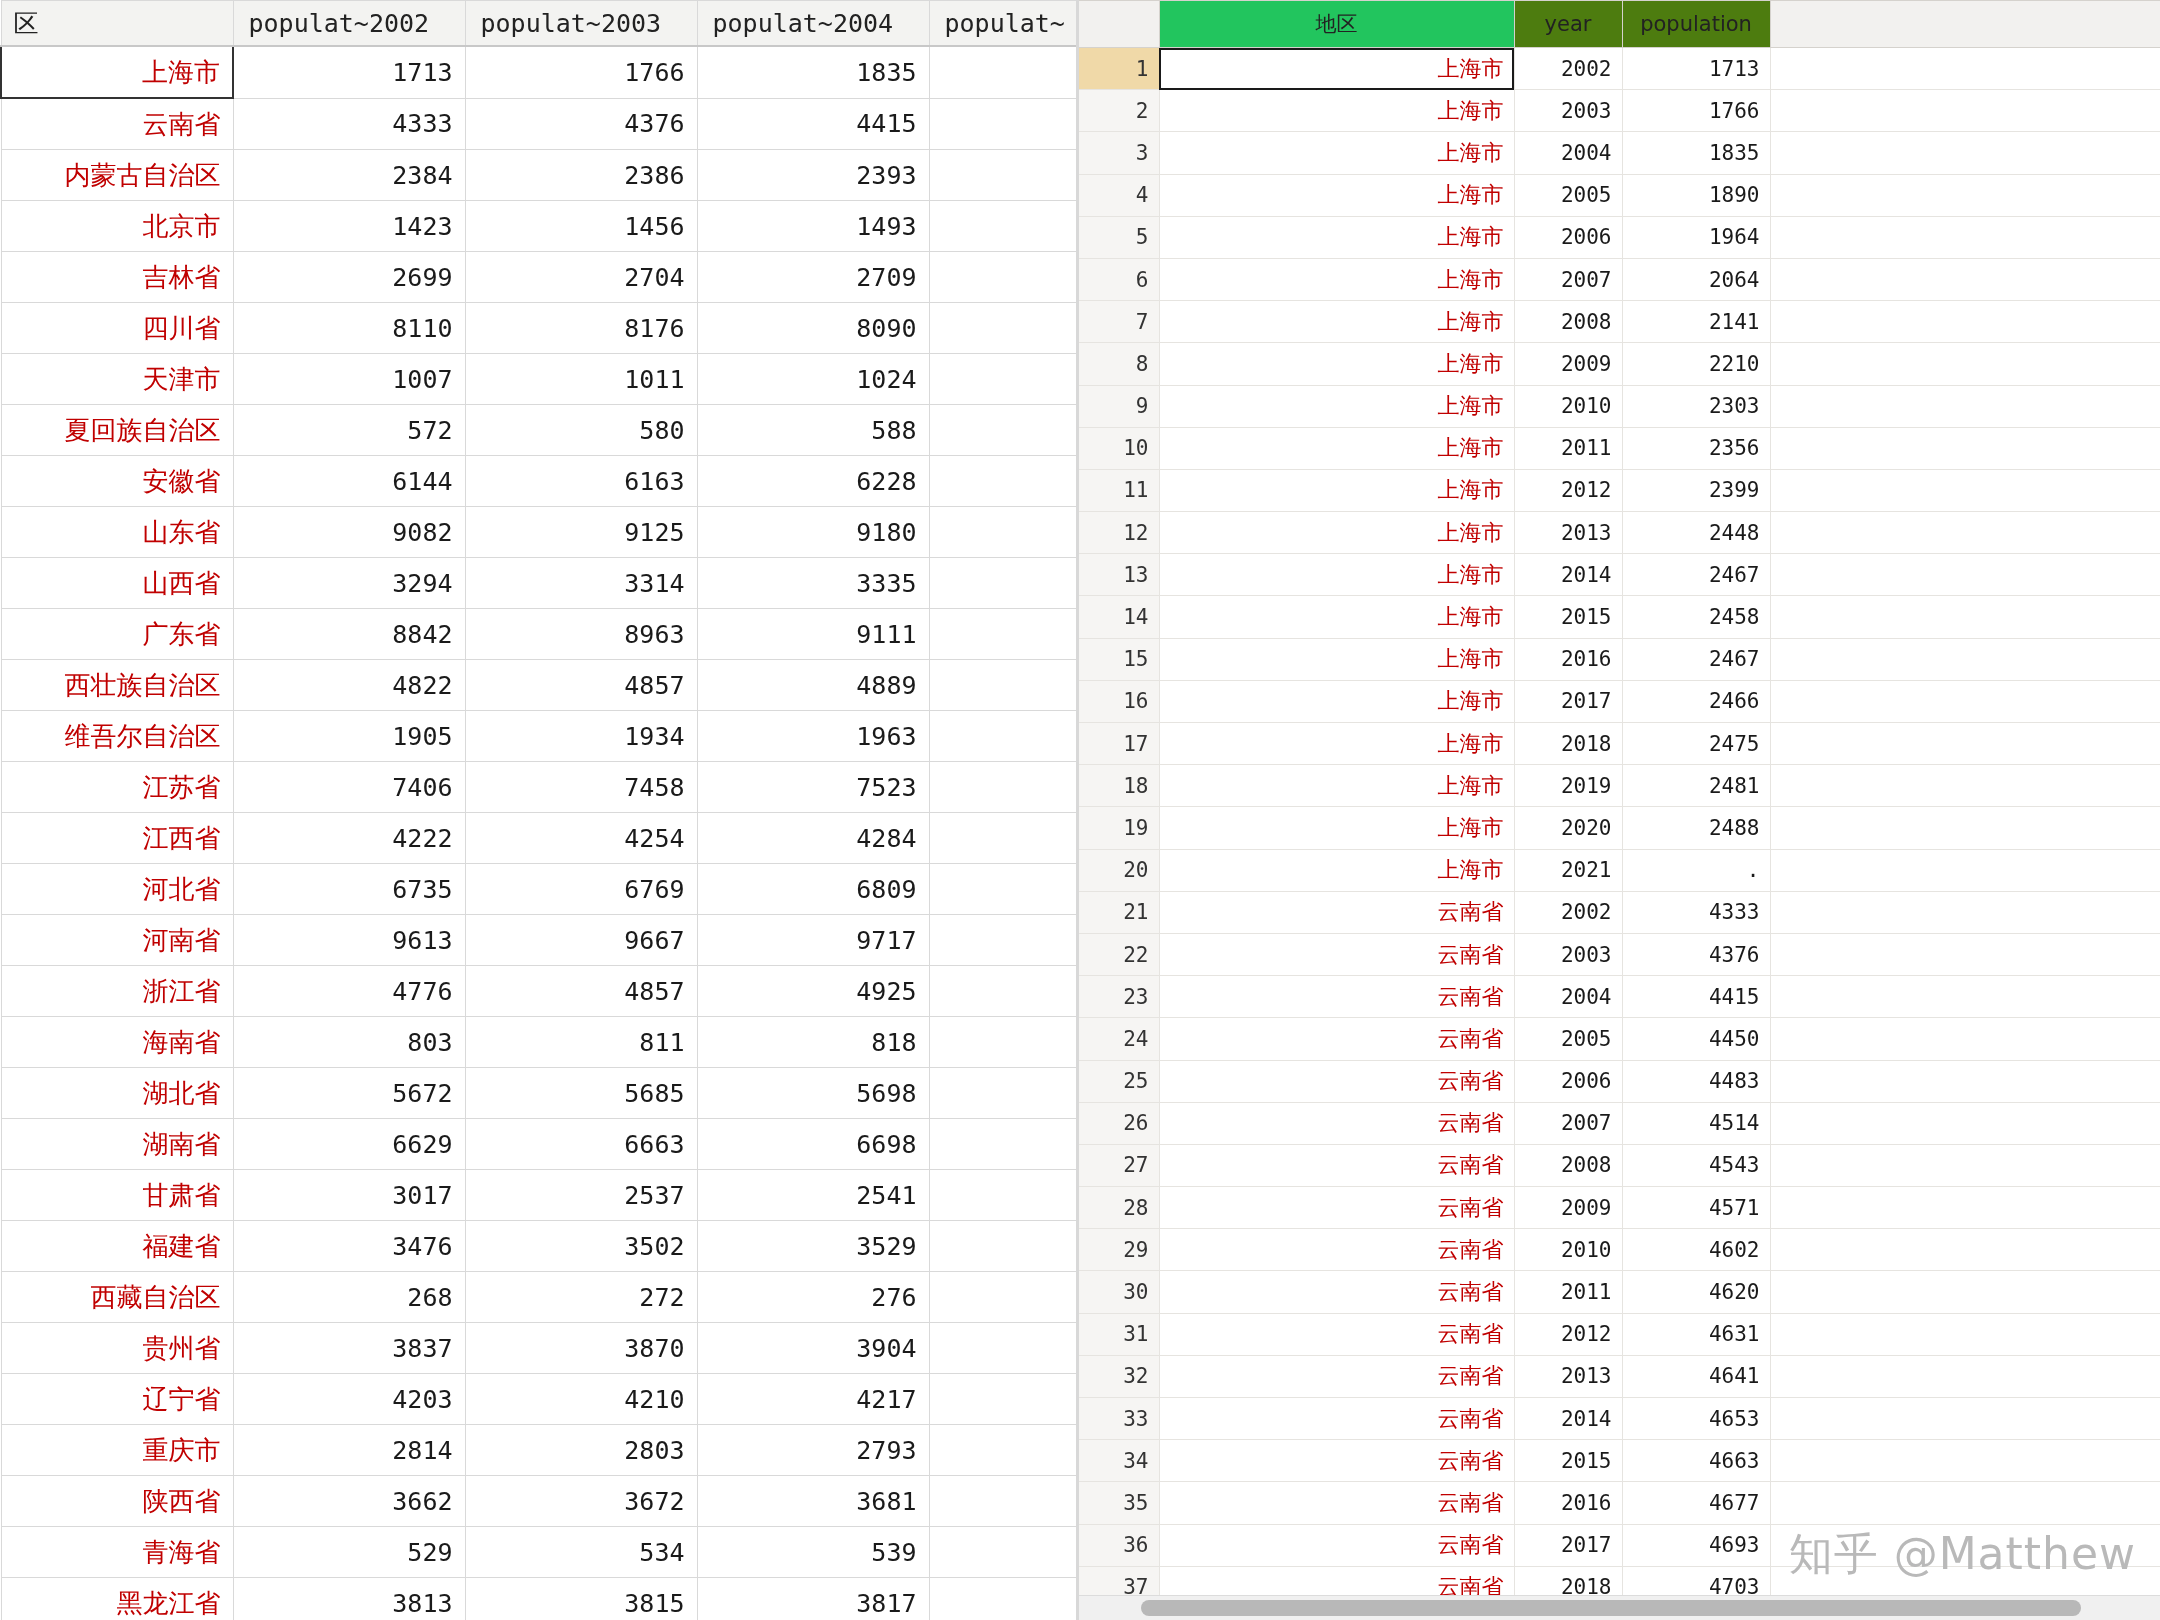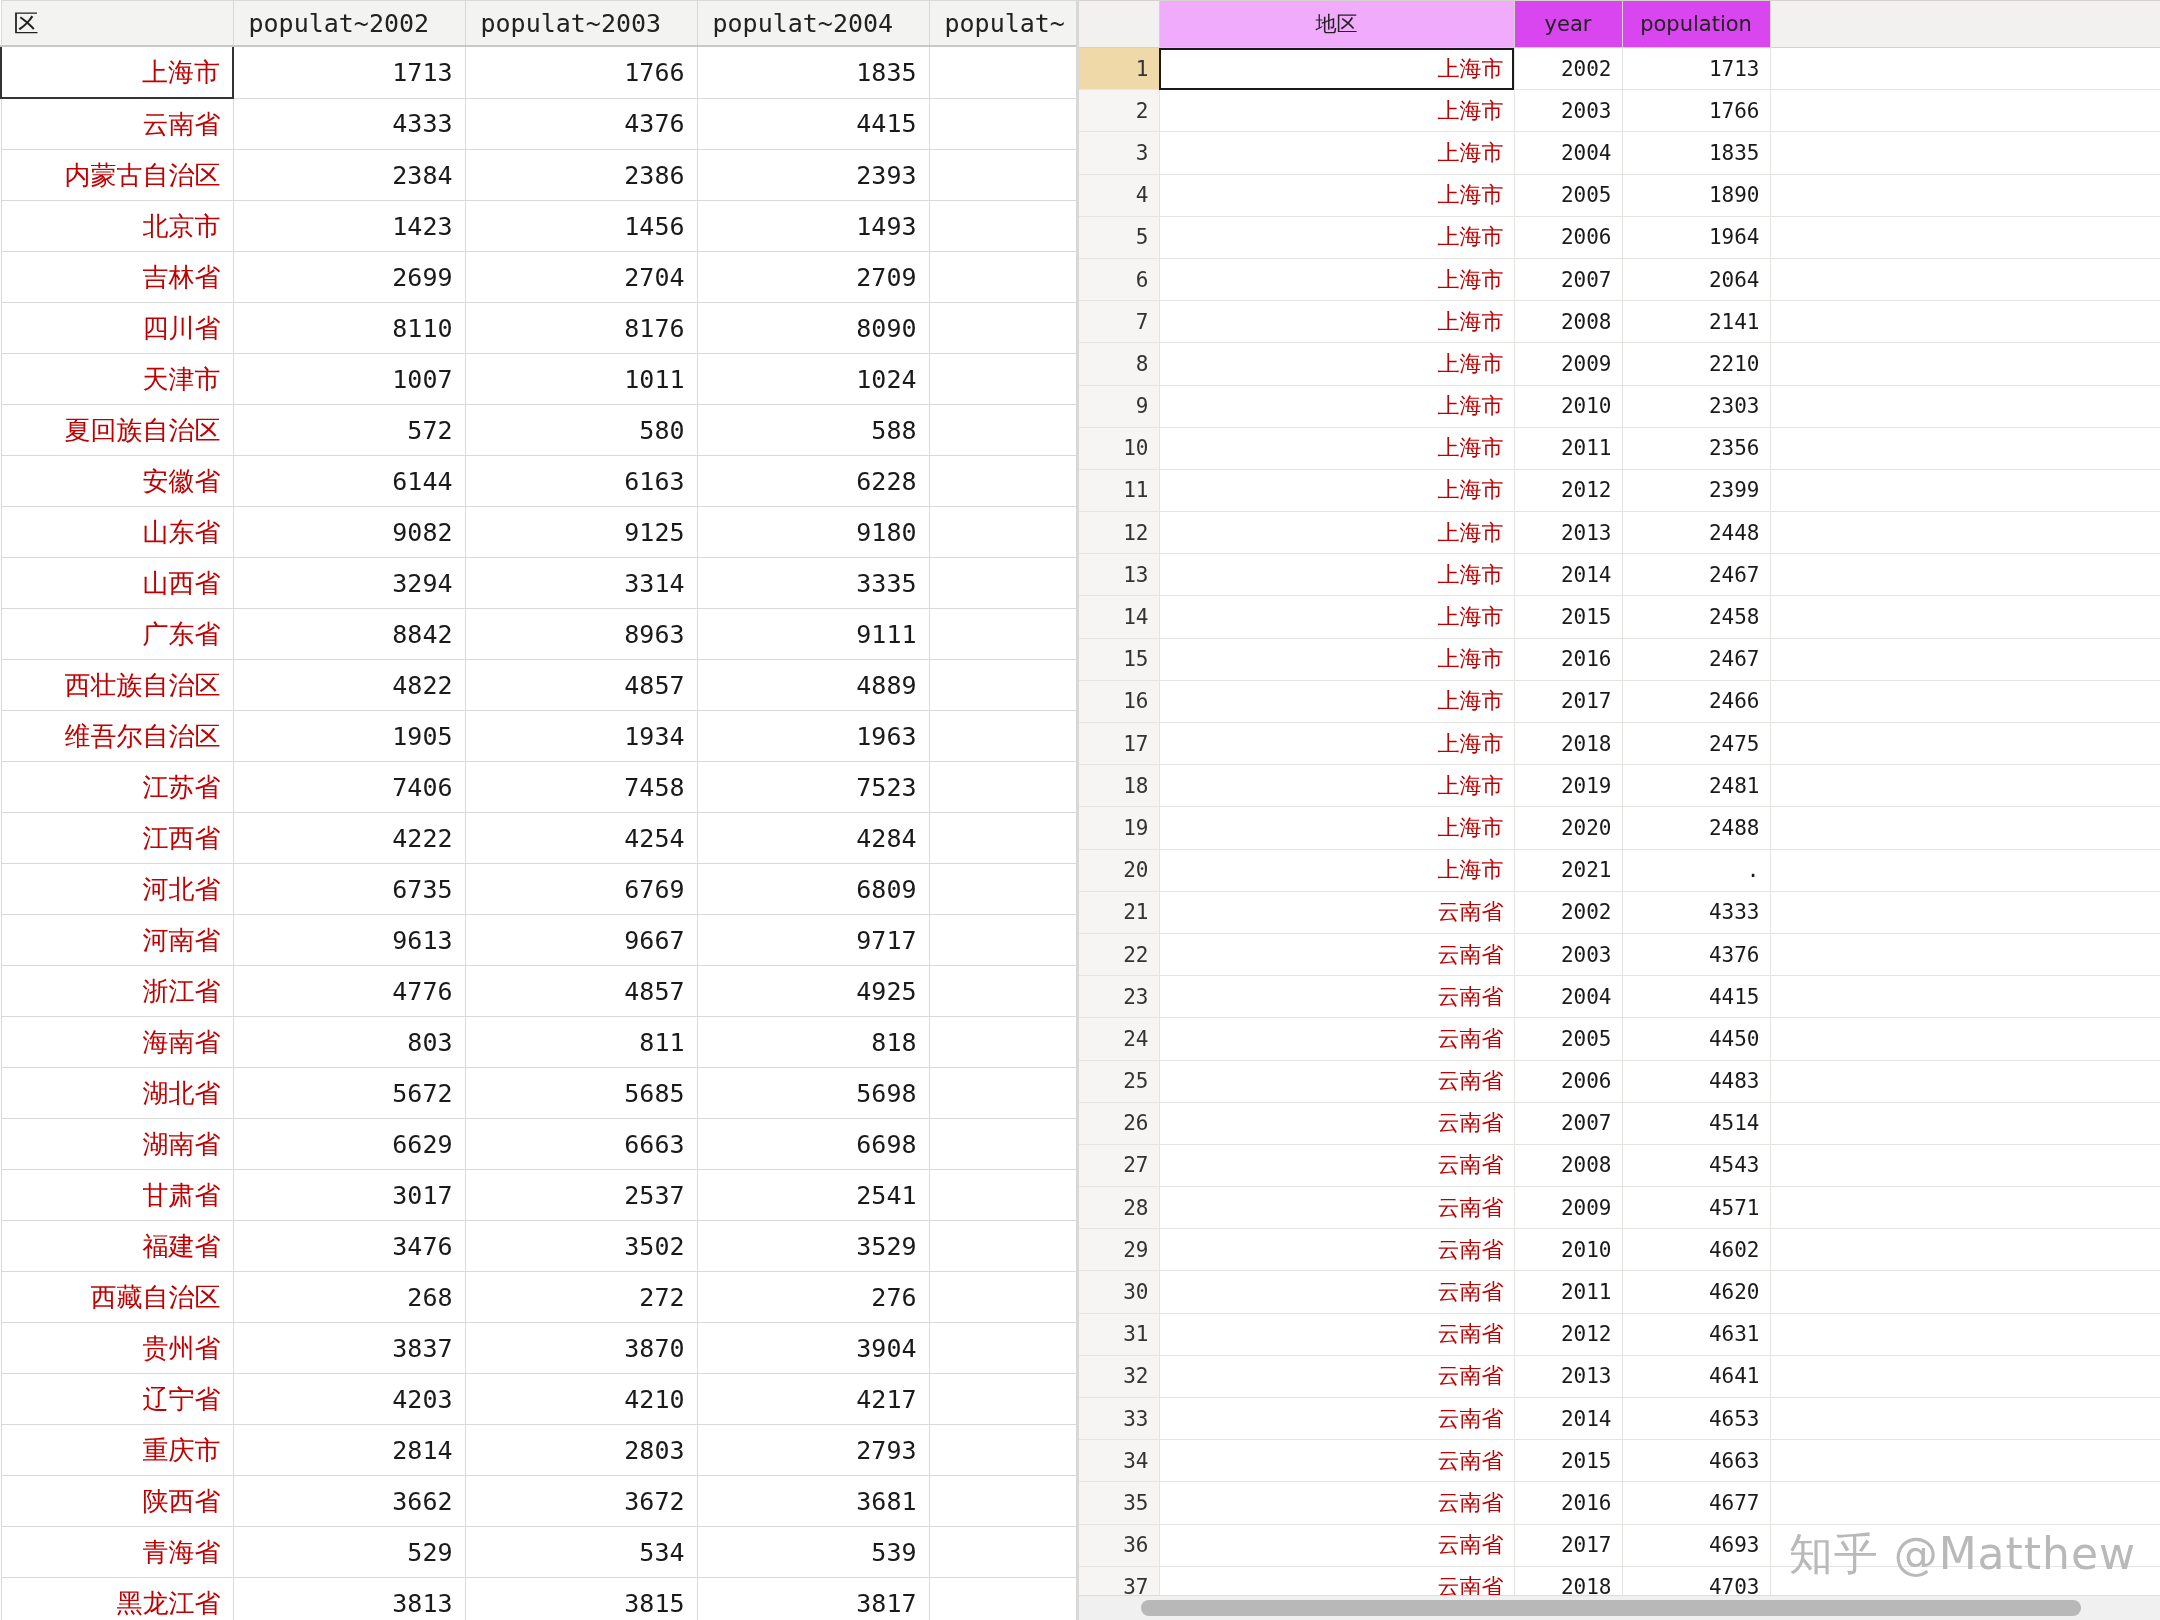--- a/index.html
+++ b/index.html
@@ -98,27 +98,27 @@
   .long-table col.c-rownum { width: 80px; }
   .long-table col.c-region { width: 355px; }
   .long-table col.c-year   { width: 108px; }
   .long-table col.c-pop    { width: 148px; }
   .long-table col.c-pad    { width: 390px; }
 
   .long-table thead th {
     height: 44px;
     font-size: 21px;
     font-weight: normal;
-    background: #d946ef;
+    background: #4d7c0f;
     border: 1px solid #d5d2cd;
     color: #222;
     font-family: "DejaVu Sans", sans-serif;
   }
   .long-table thead th.h-rownum { background: #f2f1ef; border-left: none; }
-  .long-table thead th.h-region { background: #f0abfc; }
+  .long-table thead th.h-region { background: #22c55e; }
   .long-table thead th.h-pad { background: #f2f1ef; border-right: none; }
 
   .long-table td {
     height: 41.2px;
     font-size: 21px;
     border: 1px solid #e6e4e0;
     padding: 0 10px;
     white-space: nowrap;
     overflow: hidden;
   }

